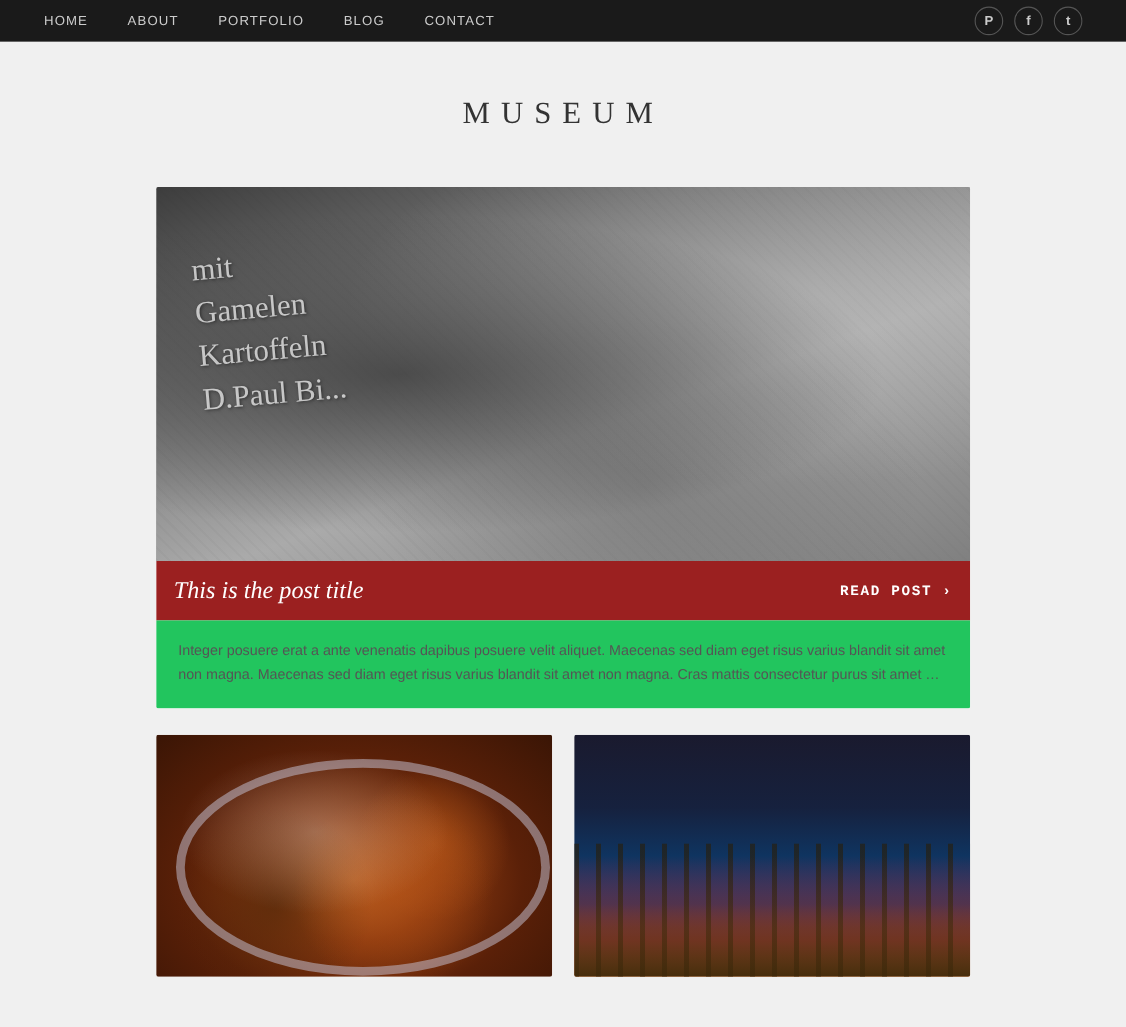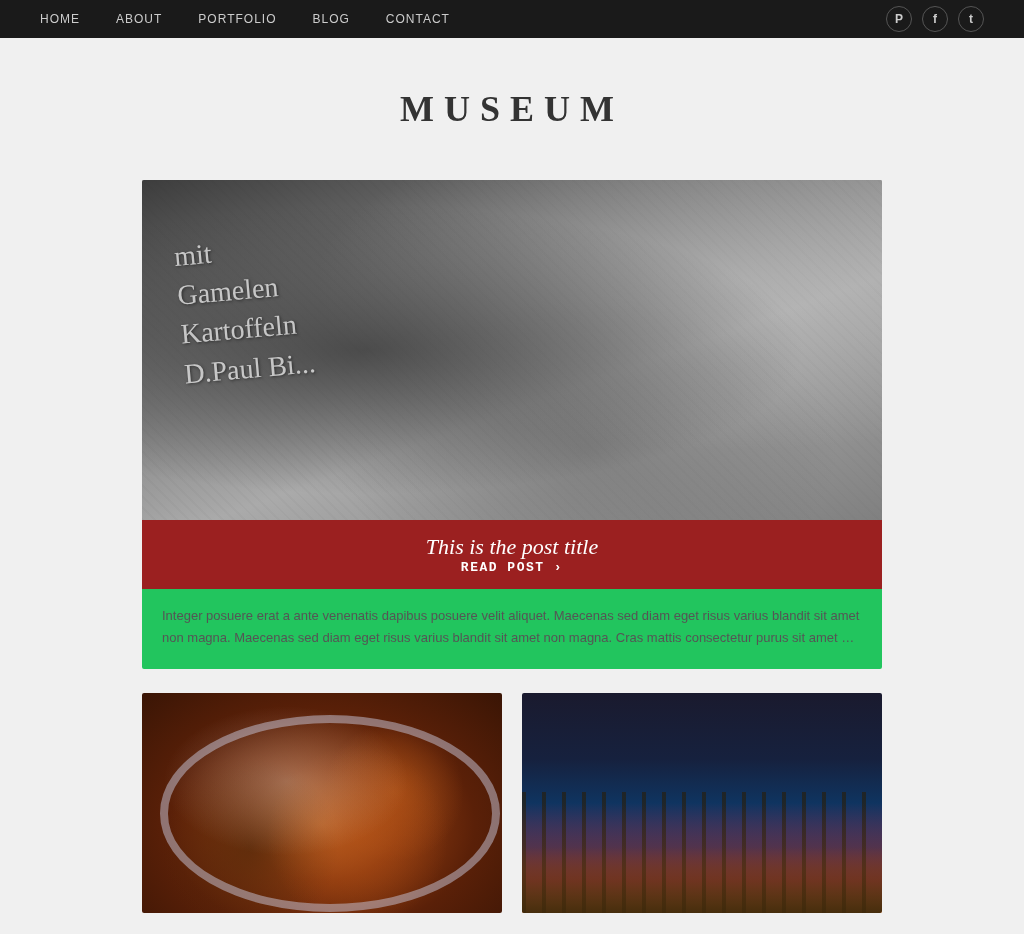--- a/index.html
+++ b/index.html
@@ -40,22 +40,22 @@
     }
 
     
     .site-header {
       text-align: center;
       padding: 50px 0 30px;
       background: #f0f0f0;
     }
     .site-title {
       font-family: 'Palatino Linotype', Palatino, serif;
-      font-size: 36px;
-      font-weight: bold;
+      font-size: 28px;
+      font-weight: normal;
       letter-spacing: 10px;
       color: #333;
       text-transform: uppercase;
     }
 
     
     .main-content {
       max-width: 740px;
       margin: 0 auto;
       padding: 20px 0 60px;
@@ -102,21 +102,20 @@
         radial-gradient(ellipse at 80% 30%, rgba(200,200,200,0.4) 0%, transparent 50%),
         radial-gradient(ellipse at 60% 80%, rgba(100,100,100,0.5) 0%, transparent 40%);
     }
 
     .post-title-bar {
       background: #9b2020;
       padding: 14px 16px;
       display: flex;
       align-items: center;
       justify-content: space-between;
-      flex-direction: column;
     }
     .post-title {
       color: #fff;
       font-family: Georgia, serif;
       font-size: 22px;
       font-weight: normal;
       font-style: italic;
     }
     .read-post-link {
       color: #fff;

